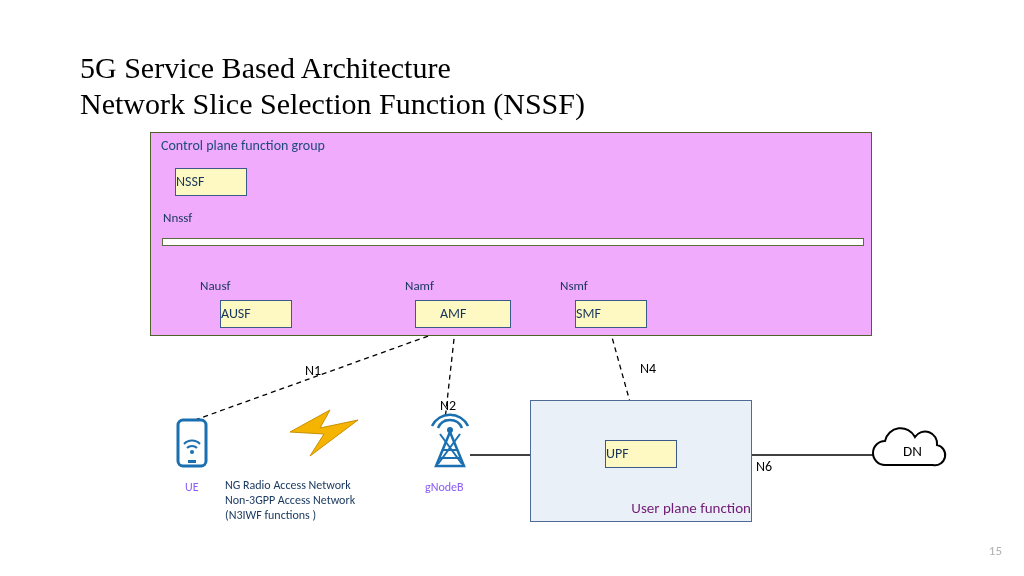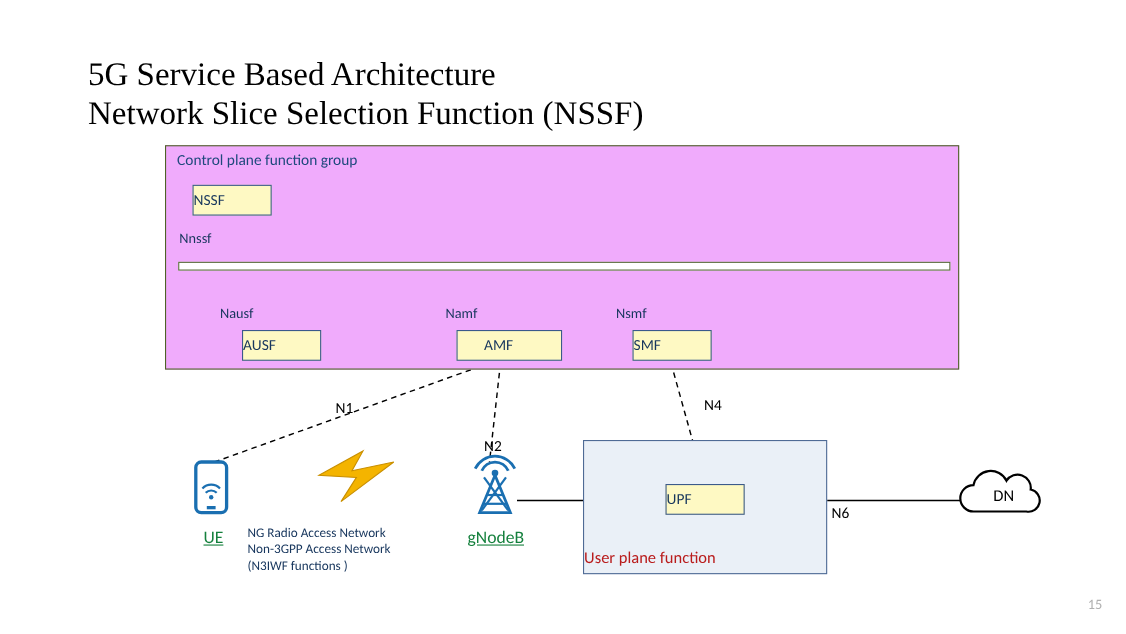--- a/index.html
+++ b/index.html
@@ -75,29 +75,28 @@
     width: 220px;
     height: 120px;
     background: #eaf0f7;
     border: 1px solid #4f6b95;
   }
   .up-label {
     position: absolute;
     left: 0;
     right: 0;
     bottom: 4px;
-    text-align: left;
+    text-align: right;
     font-size: 15px;
-    color: #b91c1c;
+    color: #701a75;
   }
   .ue-label, .gnb-label {
     position: absolute;
-    font-size: 16px;
-    color: #15803d;
-    text-decoration: underline;
+    font-size: 12px;
+    color: #8b5cf6;
   }
   .note {
     position: absolute;
     font-size: 12px;
     color: #17365d;
     line-height: 1.25;
     width: 190px;
   }
   .slide-num {
     position: absolute;

